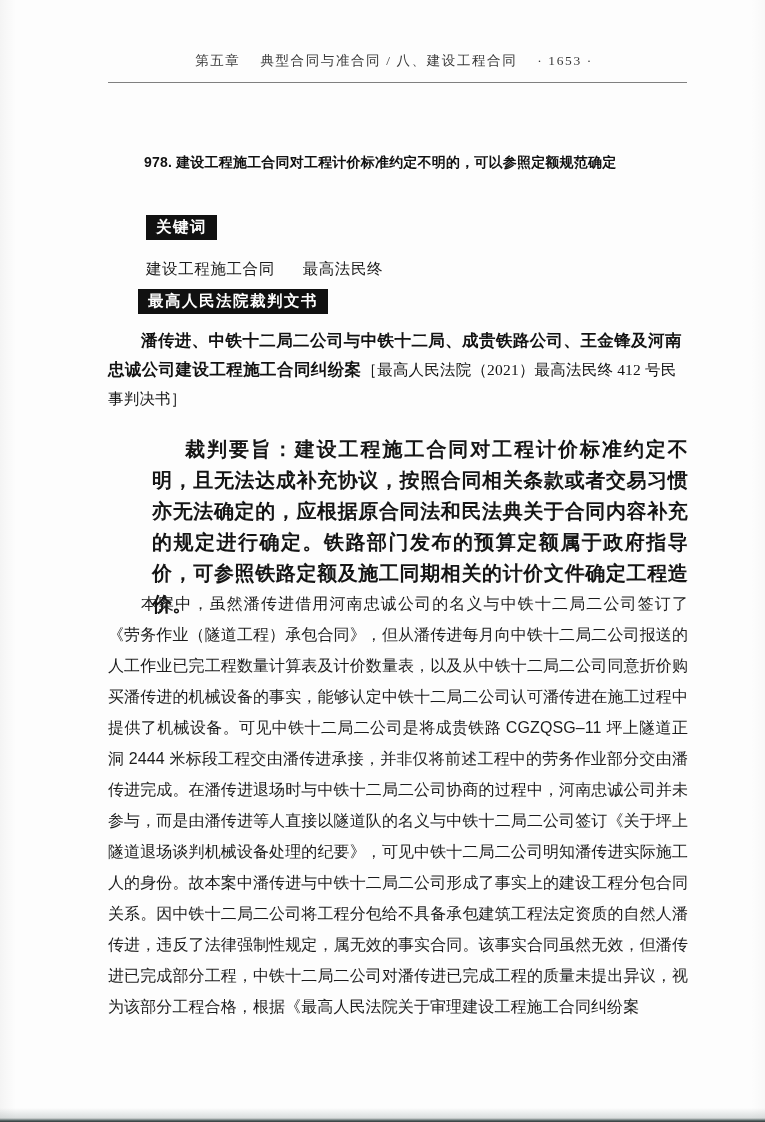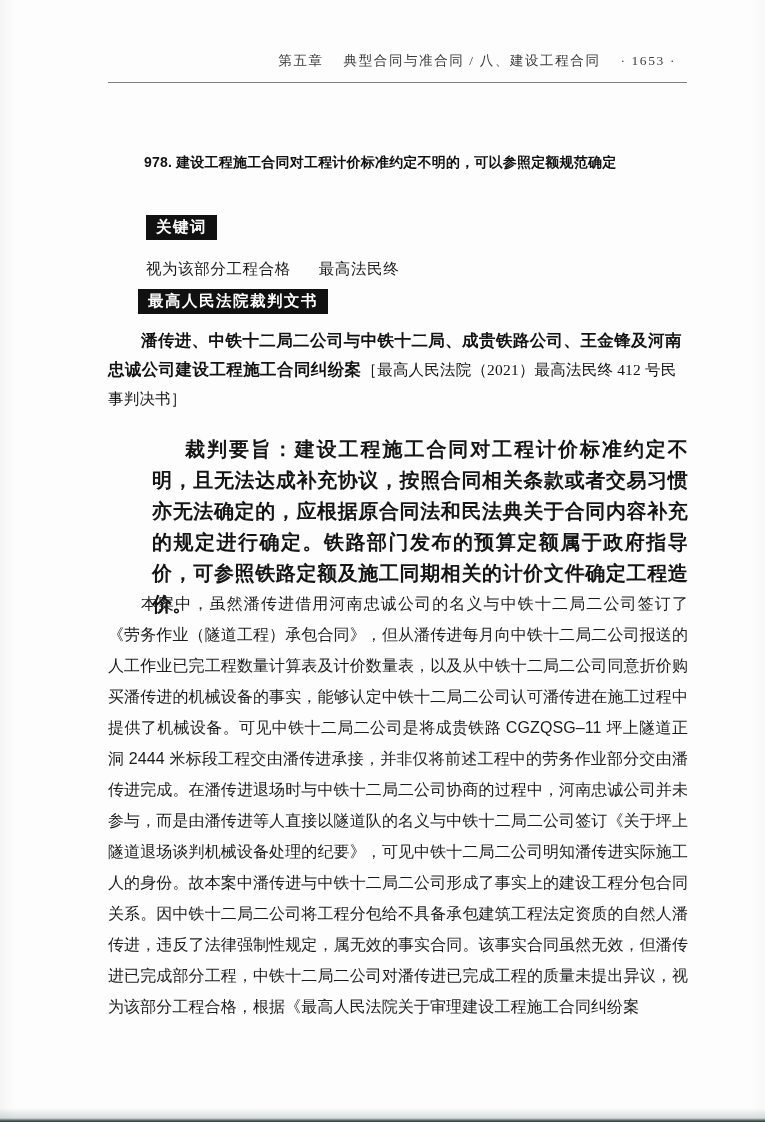--- a/index.html
+++ b/index.html
@@ -43,24 +43,24 @@
 
   .content {
     position: absolute;
     left: 0; top: 0;
     width: 765px;
   }
 
   
   .runhead {
     position: absolute;
-    left: 96px;
+    left: 104px;
     top: 52px;
     width: 580px;
-    text-align: right;
+    text-align: center;
   }
   .runhead-line {
     font-family: "Liberation Serif", serif;
     font-size: 13.5px;
     letter-spacing: 1.6px;
     color: #3a3a3a;
     white-space: nowrap;
   }
   .runhead-sep { display: inline-block; width: 10px; }
   .runhead-rule {
@@ -182,21 +182,21 @@
         <span class="runhead-sep"></span>
         <span>· 1653 ·</span>
       </div>
     </div>
     <div class="runhead-rule"></div>
 
     <h1 class="title">978. 建设工程施工合同对工程计价标准约定不明的，可以参照定额规范确定</h1>
 
     <div class="tag tag-keywords">关键词</div>
     <div class="keywords-line">
-      <span>视为该部分工程合格</span>
+      <span>建设工程施工合同</span>
       <span class="kw-gap"></span>
       <span>最高法民终</span>
     </div>
 
     <div class="tag tag-source">最高人民法院裁判文书</div>
 
     <div class="case-title">
       <span>潘传进、中铁十二局二公司与中铁十二局、成贵铁路公司、王金锋及河南忠诚公司建设工程施工合同纠纷案</span><span class="cite">［最高人民法院（2021）最高法民终 412 号民事判决书］</span>
     </div>
 

